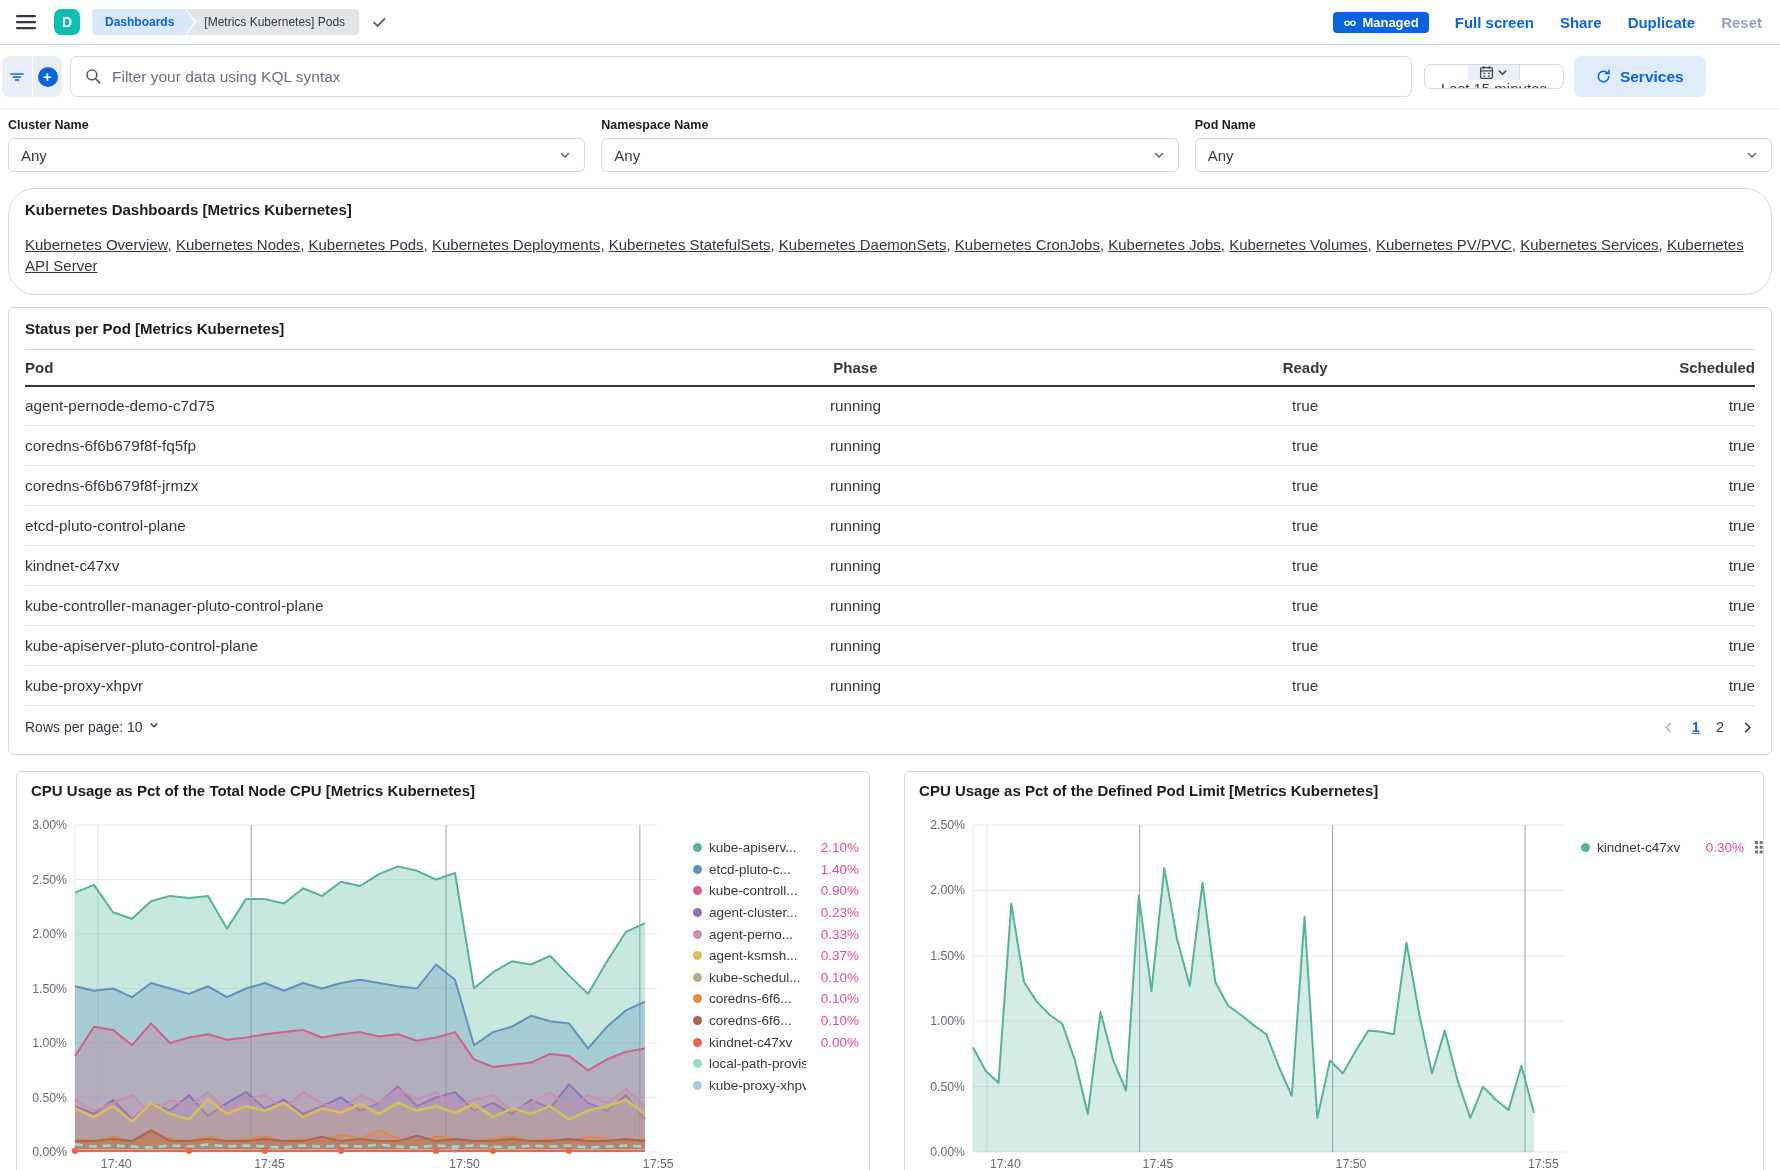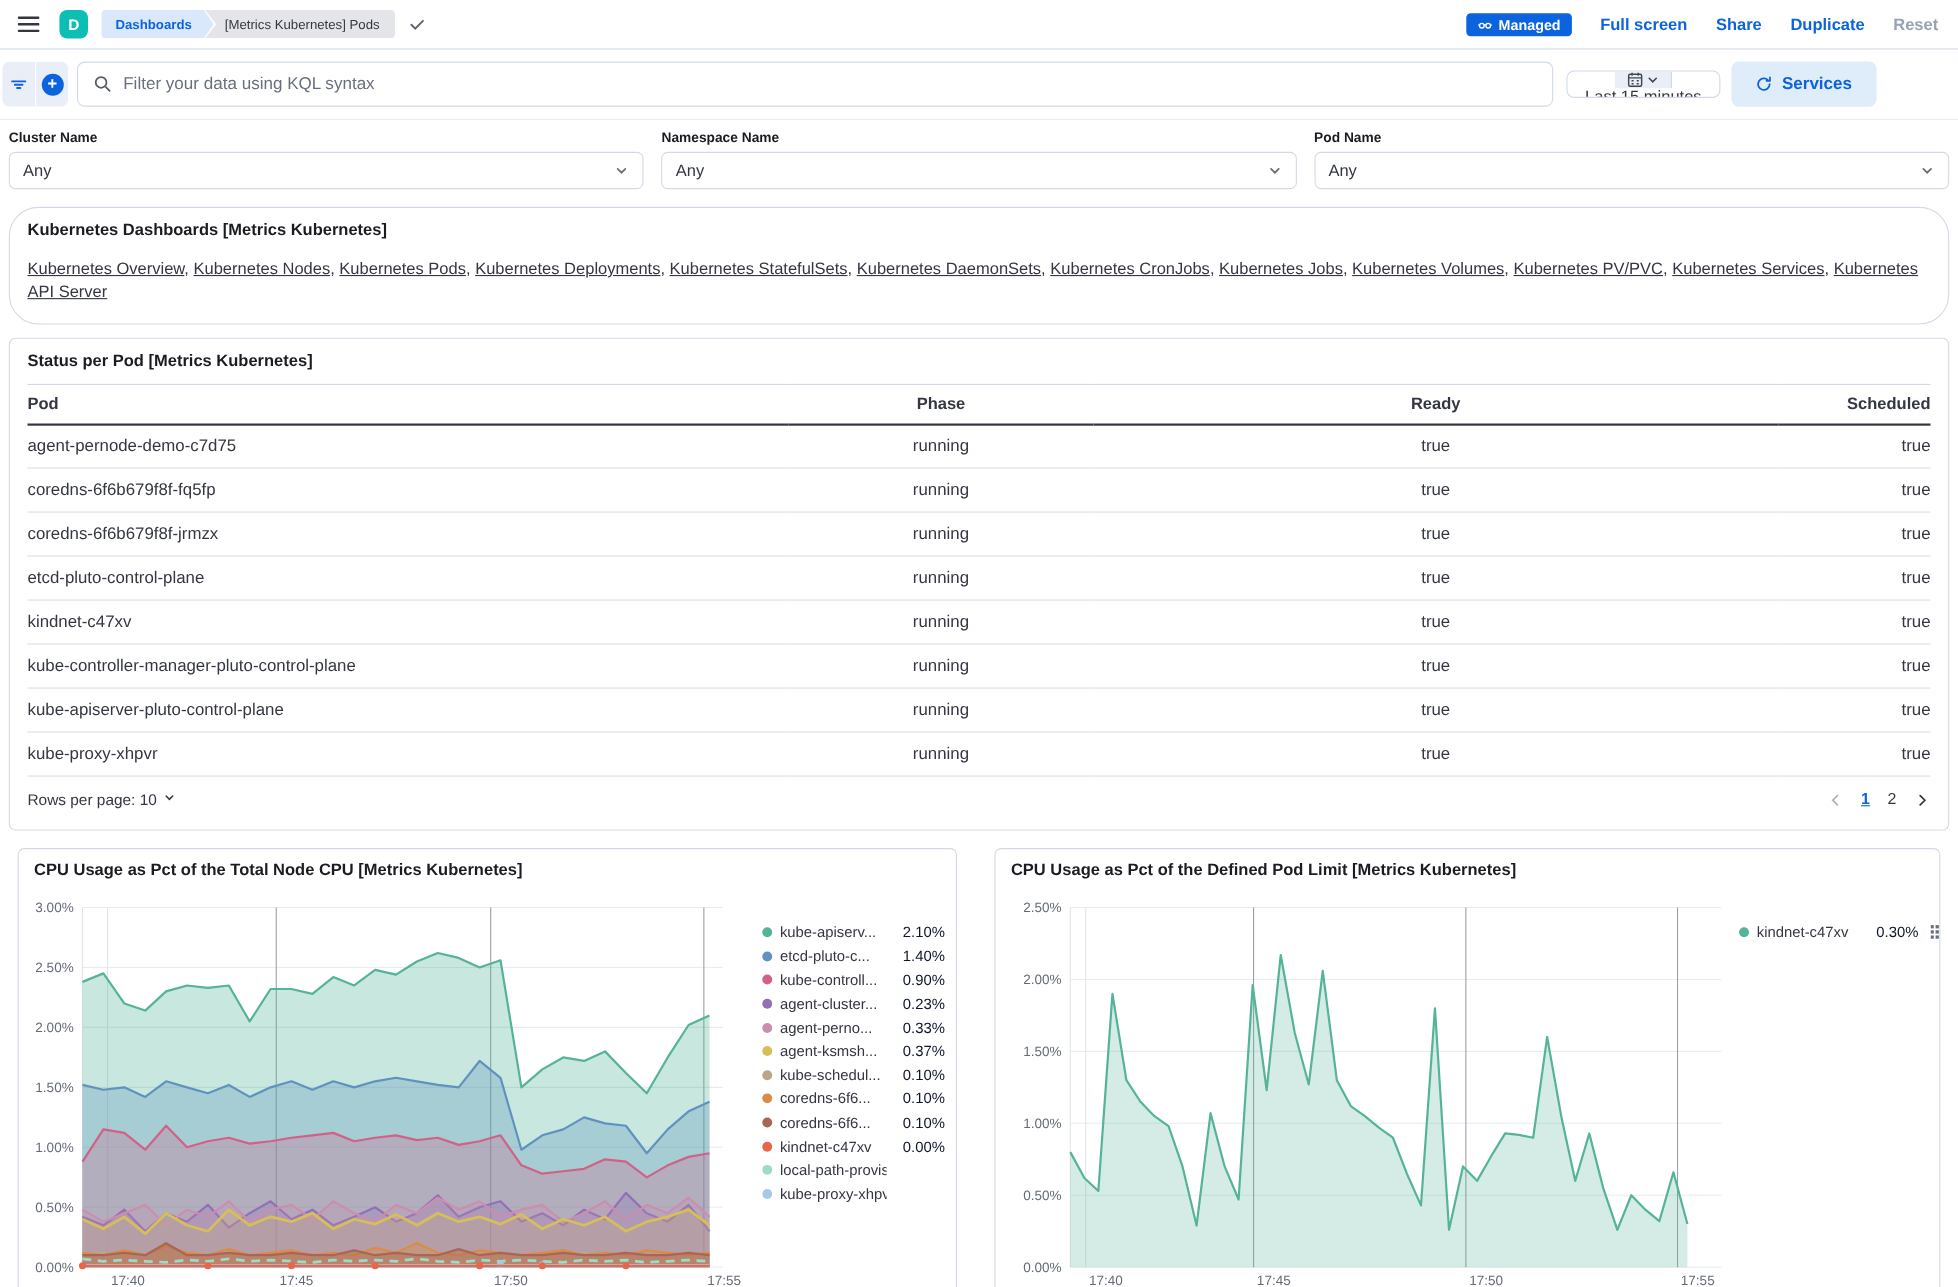--- a/index.html
+++ b/index.html
@@ -90,21 +90,21 @@
   .chart-panel.right { width:874px; }
   .chart-panel .panel-title { padding:10px 14px 0; }
   .chart-content { display:flex; margin-top:2px; }
   .chart-svg { margin-left:8px; flex:0 0 auto; }
   svg text.tick { font-family:"Liberation Sans",sans-serif; font-size:12.3px; fill:#646A77; }
   svg text.date-tick { font-family:"Liberation Sans",sans-serif; font-size:12.3px; font-weight:700; fill:#5A6069; }
   .legend { width:185px; margin-top:36px; margin-left:8px; }
   .leg-row { display:flex; align-items:center; height:21.6px; gap:7px; }
   .leg-dot { width:9px; height:9px; border-radius:50%; flex:0 0 auto; }
   .leg-label { flex:1; font-size:13.5px; color:#343741; white-space:nowrap; overflow:hidden; cursor:pointer; }
-  .leg-value { width:46px; text-align:right; font-size:13.5px; color:#0f172a; }
+  .leg-value { width:46px; text-align:right; font-size:13.5px; color:#ec4899; }
   .leg-menu { margin-left:4px; display:flex; cursor:pointer; }
 </style>
 </head>
 <body>
 
 <div class="top-bar">
   <button class="icon-btn">
     <svg width="20" height="16" viewBox="0 0 20 16" fill="#343741">
         <rect y="1" width="20" height="2.2" rx="1"></rect>
         <rect y="7" width="20" height="2.2" rx="1"></rect>

